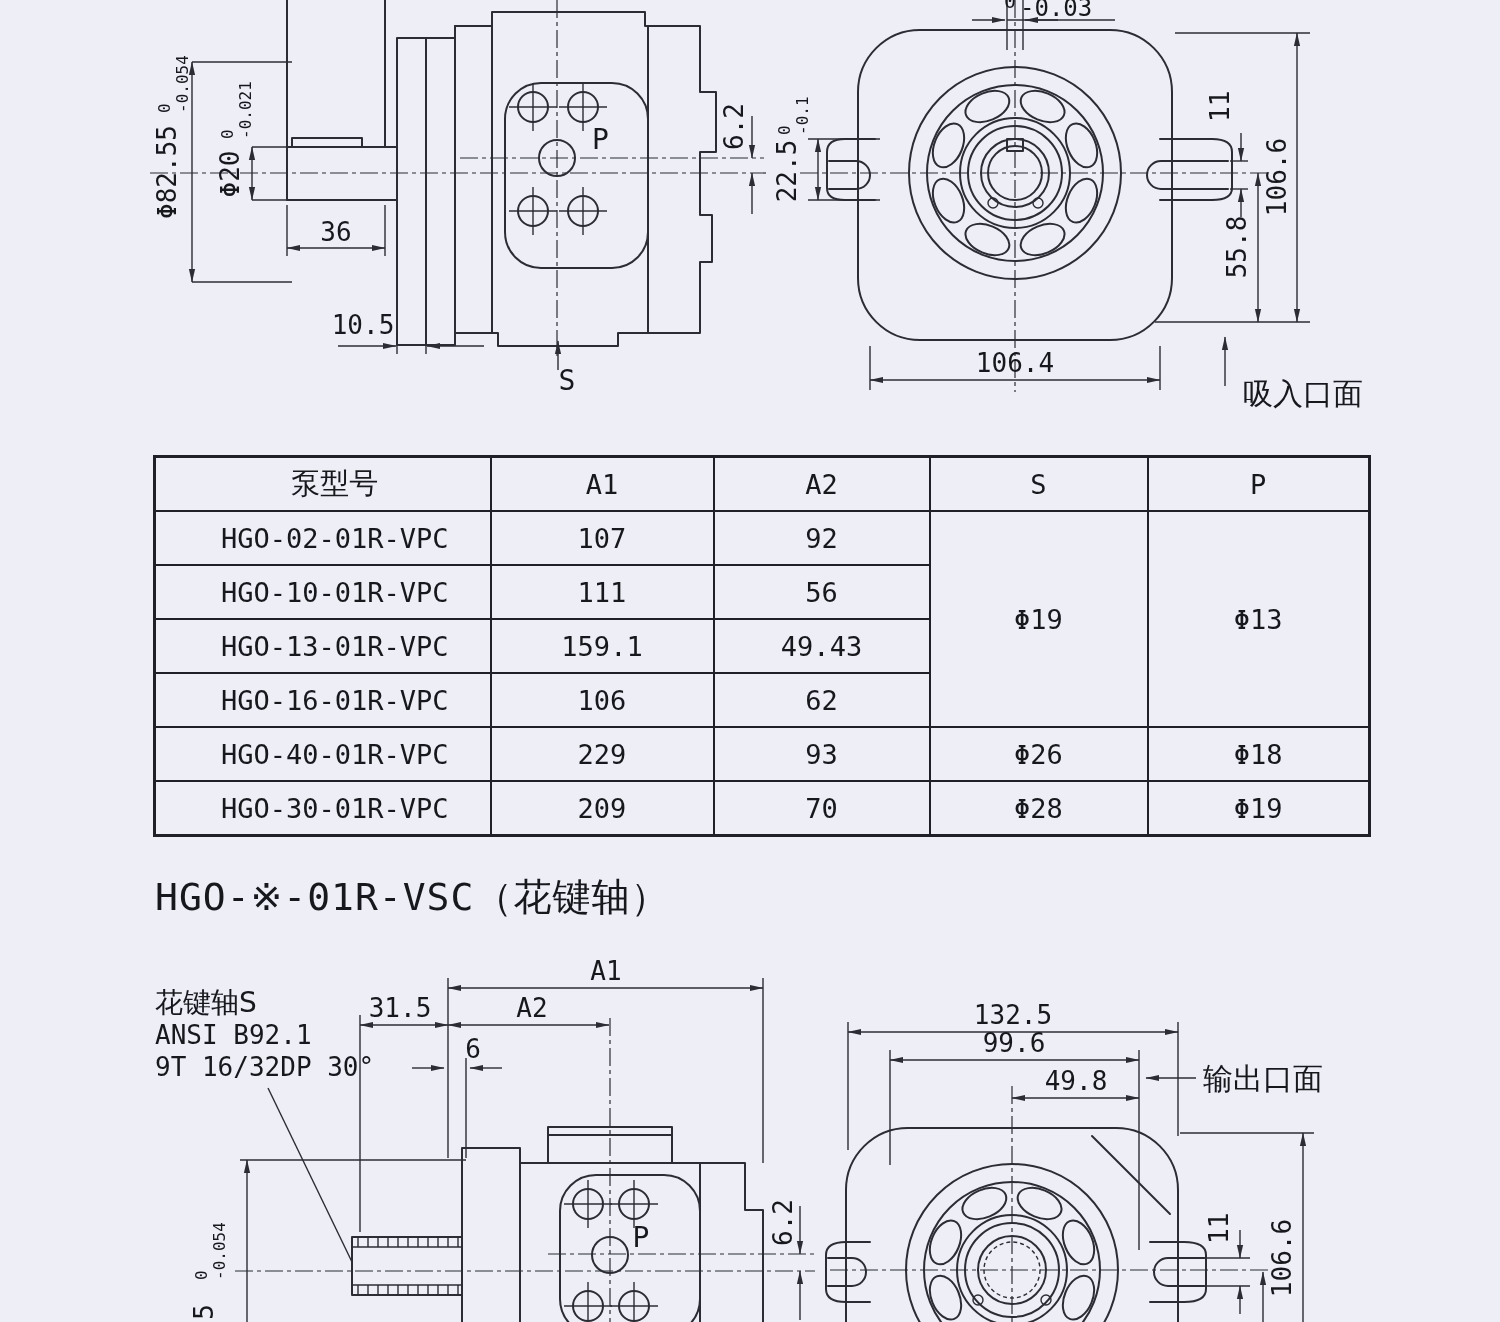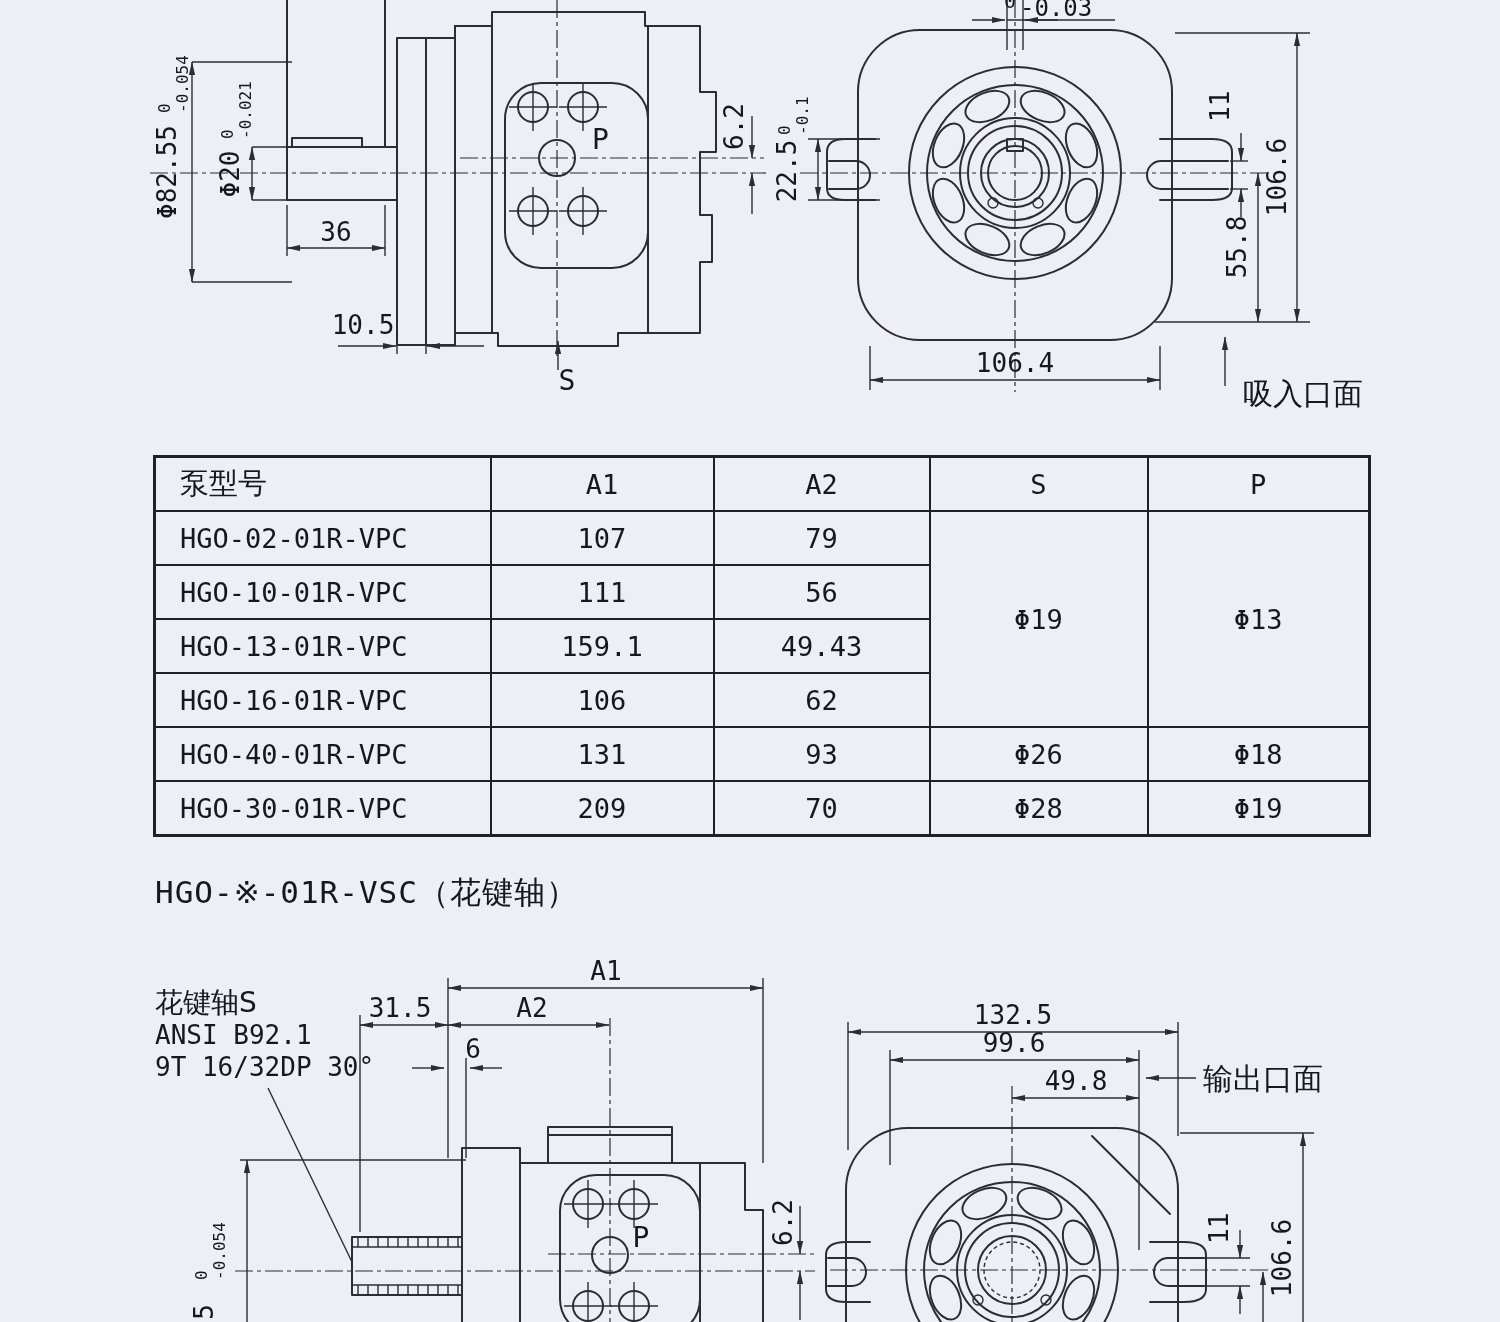--- a/index.html
+++ b/index.html
@@ -22,26 +22,26 @@
     position:absolute; left:153px; top:455px;
     border-collapse:collapse; table-layout:fixed;
     font-family:"DejaVu Sans Mono","Liberation Mono",monospace;
     color:#17181d; background:#edeef6;
   }
   .dimtable td, .dimtable th {
     border:2px solid #1f2028; height:52px; padding:0;
     font-size:27px; font-weight:normal; text-align:center; vertical-align:middle;
   }
   .dimtable { border:3px solid #1f2028; }
-  .dimtable .model { text-align:left; padding-left:24px; }
+  .dimtable .model { text-align:center; padding-left:24px; }
   .dimtable th.model { font-family:"DejaVu Sans","Liberation Sans",sans-serif; font-size:29px; }
   .section-title {
     position:absolute; left:155px; top:872px;
     font-family:"DejaVu Sans Mono","DejaVu Sans",monospace;
-    font-size:31px; color:#17181d; letter-spacing:1px; white-space:nowrap;
+    font-size:38px; color:#17181d; letter-spacing:1px; white-space:nowrap;
   }
 </style>
 </head>
 <body>
 
 <div class="page">
 
 <svg width="1500" height="1322" viewBox="0 0 1500 1322" style="position:absolute;left:0;top:0;">
   <defs>
     <marker id="arw" markerWidth="16" markerHeight="8" refX="15" refY="4" orient="auto-start-reverse" markerUnits="userSpaceOnUse">
@@ -359,42 +359,42 @@
         <tr>
       <th class="model">泵型号</th>
       <th>A1</th>
       <th>A2</th>
       <th>S</th>
       <th>P</th>
     </tr>
     <tr>
       <td class="model">HGO-02-01R-VPC</td>
       <td>107</td>
-      <td>79</td>
+      <td>92</td>
       <td rowspan="4">Φ19</td>
       <td rowspan="4">Φ13</td>
     </tr>
     <tr>
       <td class="model">HGO-10-01R-VPC</td>
       <td>111</td>
       <td>56</td>
     </tr>
     <tr>
       <td class="model">HGO-13-01R-VPC</td>
       <td>159.1</td>
       <td>49.43</td>
     </tr>
     <tr>
       <td class="model">HGO-16-01R-VPC</td>
       <td>106</td>
       <td>62</td>
     </tr>
     <tr>
       <td class="model">HGO-40-01R-VPC</td>
-      <td>131</td>
+      <td>229</td>
       <td>93</td>
       <td>Φ26</td>
       <td>Φ18</td>
     </tr>
     <tr>
       <td class="model">HGO-30-01R-VPC</td>
       <td>209</td>
       <td>70</td>
       <td>Φ28</td>
       <td>Φ19</td>

